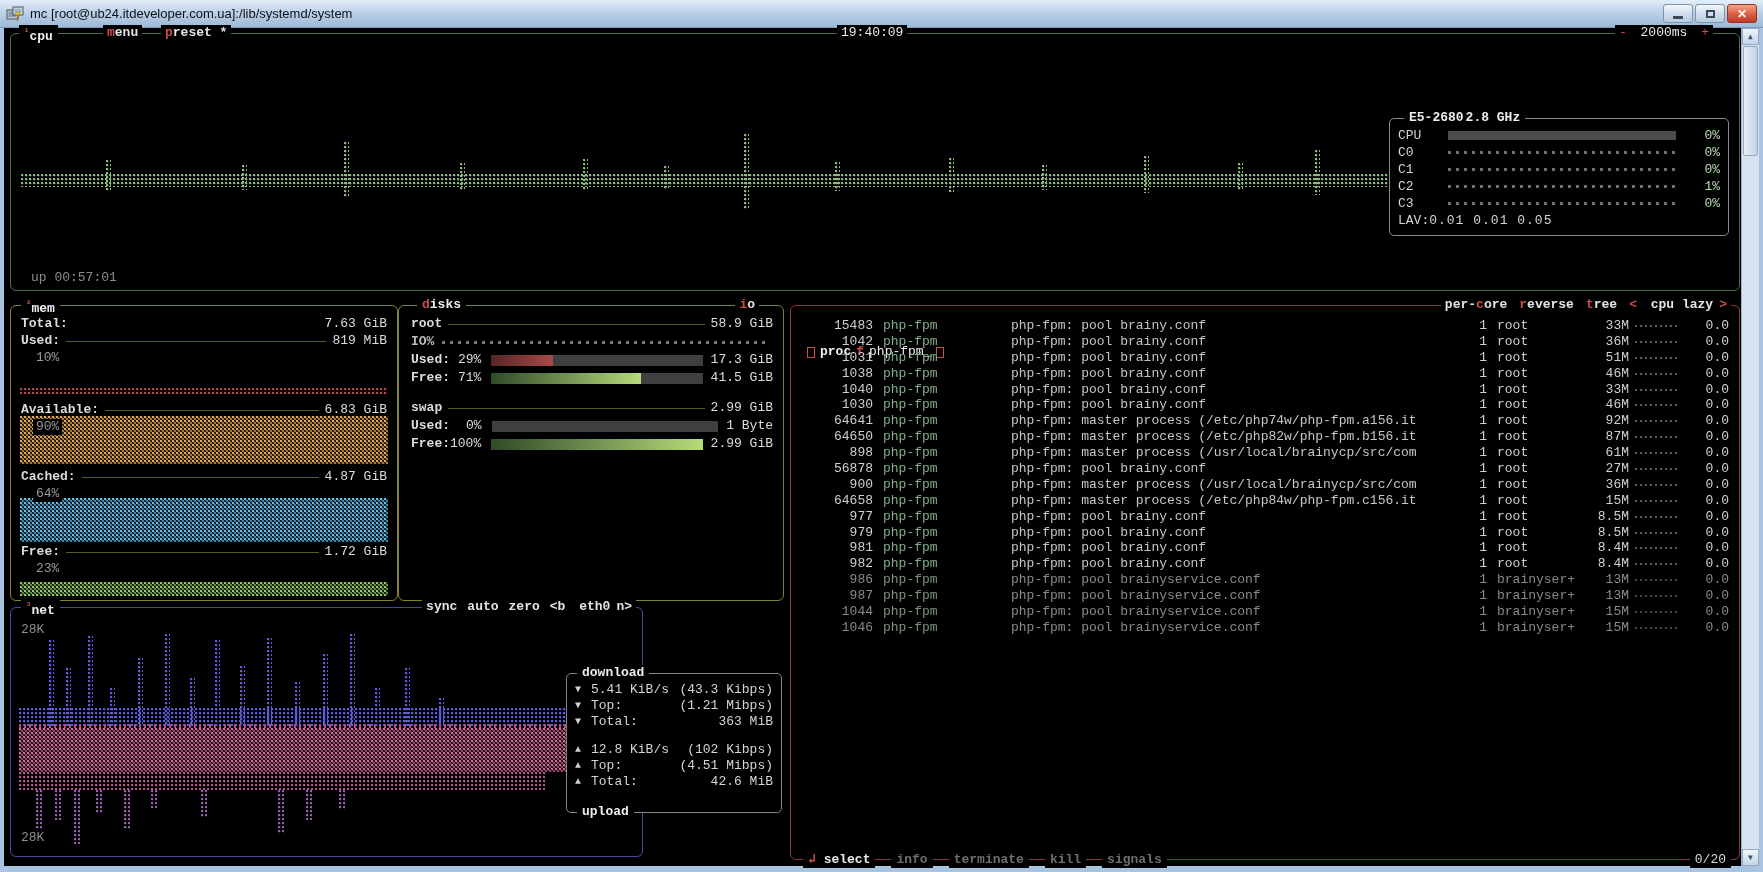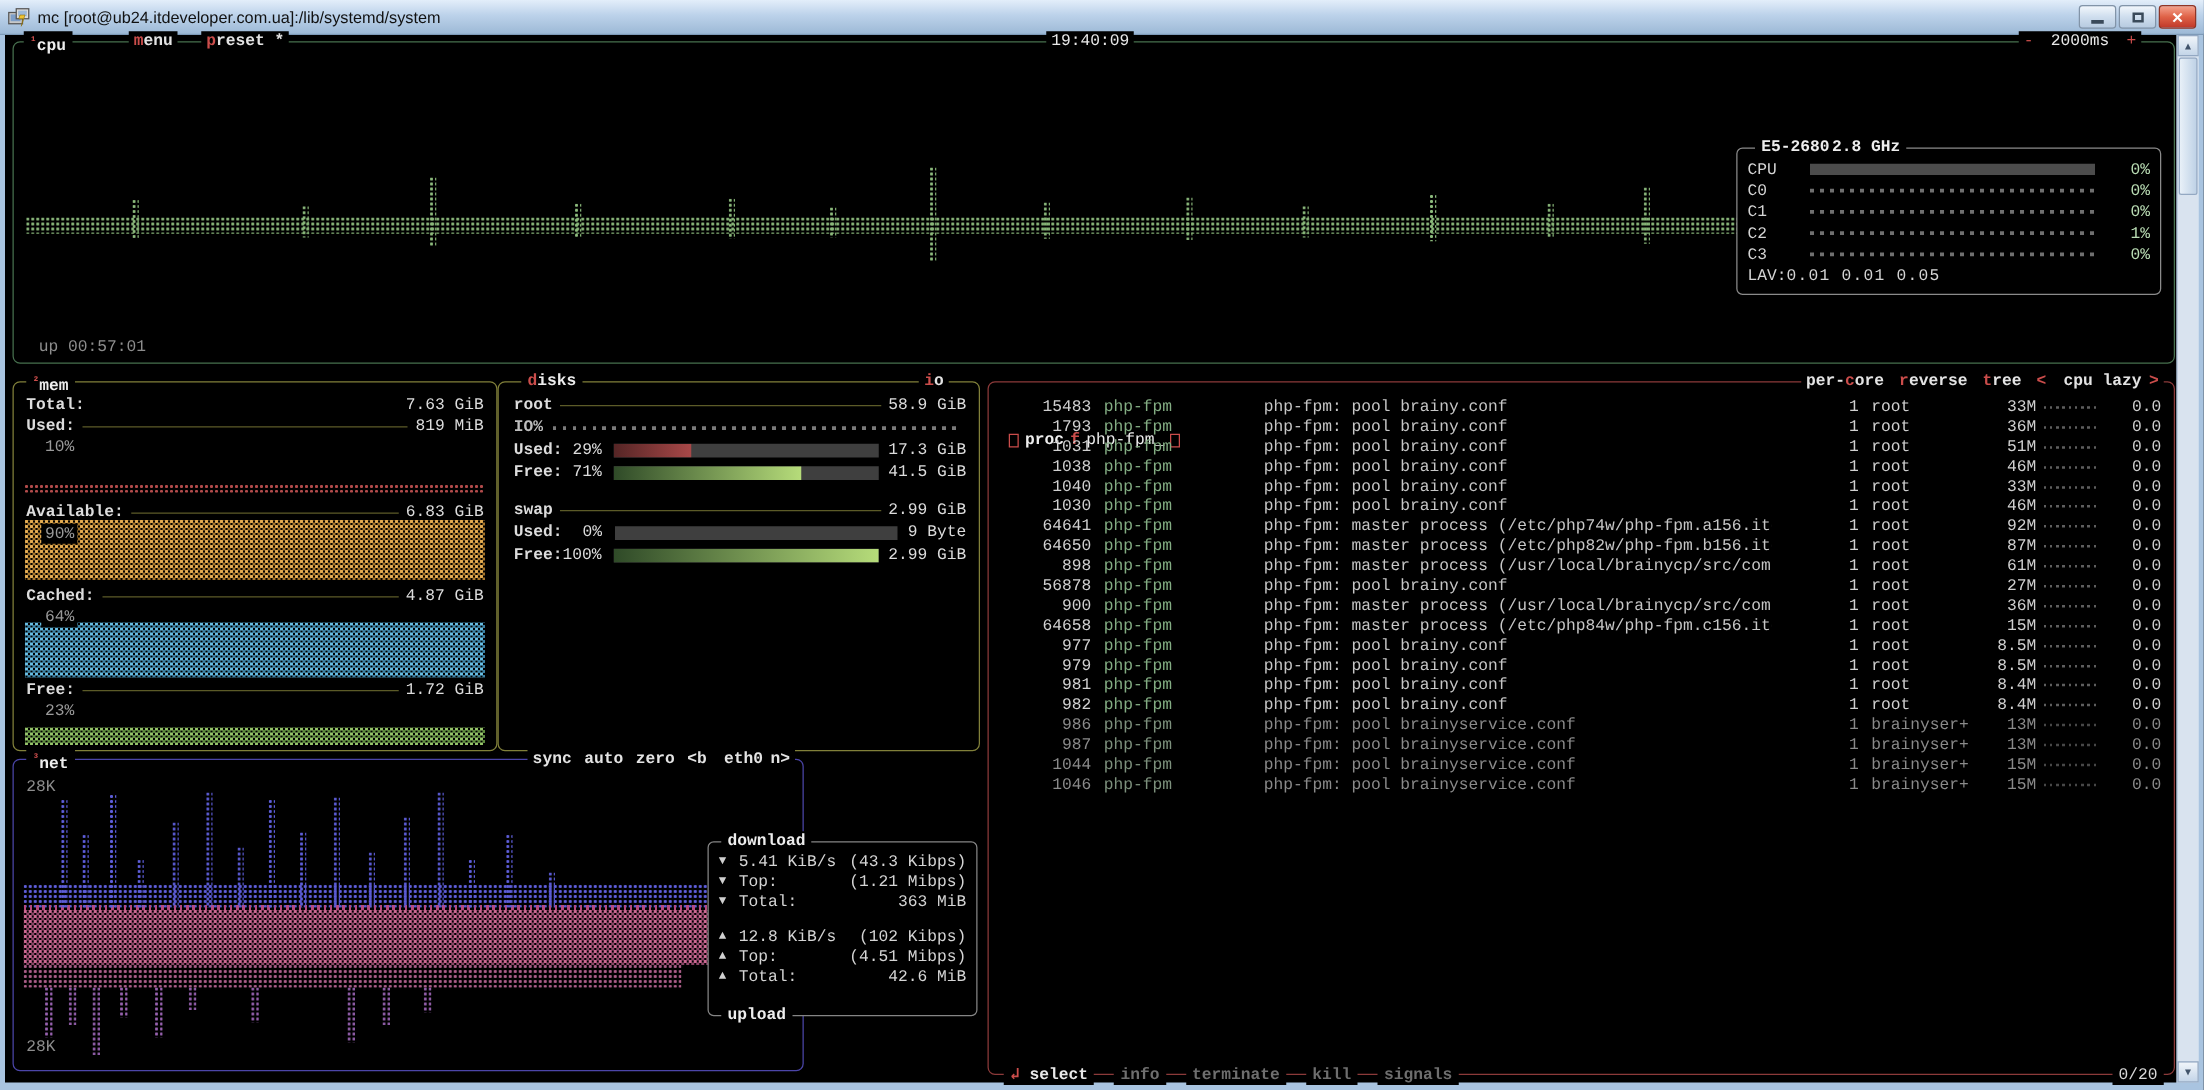--- a/index.html
+++ b/index.html
@@ -351,21 +351,21 @@
         <span class="dlabel">swap</span>
             <span class="dfill"></span>
             <span class="dval">2.99 GiB</span>
       </div>
       <div class="drow" style="top:112px">
         <span class="dlabel">Used:</span>
         <span class="dval" style="margin-left:16px">0%</span>
         <span class="bartrack">
               <span class="barfill-red" style="width: 0%;"></span>
             </span>
-        <span class="dval">9 Byte</span>
+        <span class="dval">1 Byte</span>
       </div>
       <div class="drow" style="top:130px">
         <span class="dlabel">Free:</span>
         <span class="dval">100%</span>
         <span class="bartrack">
               <span class="barfill-green" style="width: 100%;"></span>
             </span>
         <span class="dval">2.99 GiB</span>
       </div>
     </div>
@@ -477,21 +477,21 @@
                 <span class="c-cmd">php-fpm: pool brainy.conf</span>
                 <span class="c-thr">1</span>
                 <span class="c-user">root</span>
                 <span class="c-mem">33M</span>
                 <span class="c-graph">
                   <i></i>
                 </span>
                 <span class="c-cpu">0.0</span>
               </div>
               <div class="prow">
-                <span class="c-pid">1793</span>
+                <span class="c-pid">1042</span>
                 <span class="c-prog">php-fpm</span>
                 <span class="c-cmd">php-fpm: pool brainy.conf</span>
                 <span class="c-thr">1</span>
                 <span class="c-user">root</span>
                 <span class="c-mem">36M</span>
                 <span class="c-graph">
                   <i></i>
                 </span>
                 <span class="c-cpu">0.0</span>
               </div>

